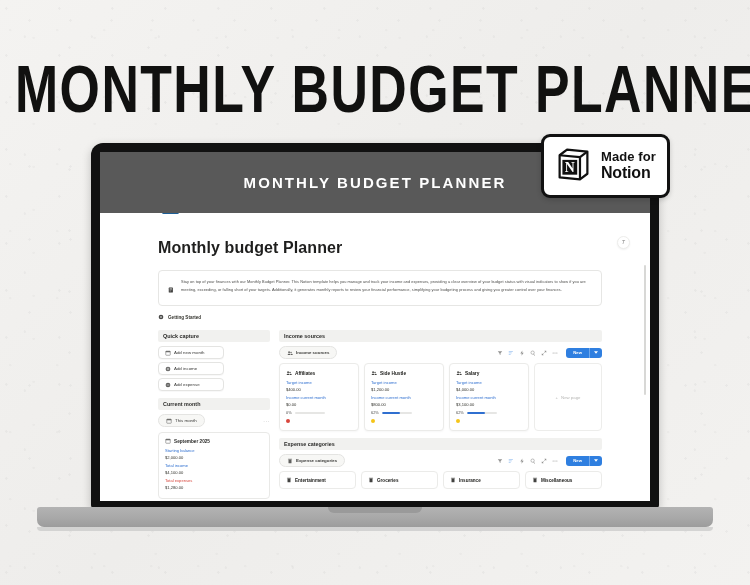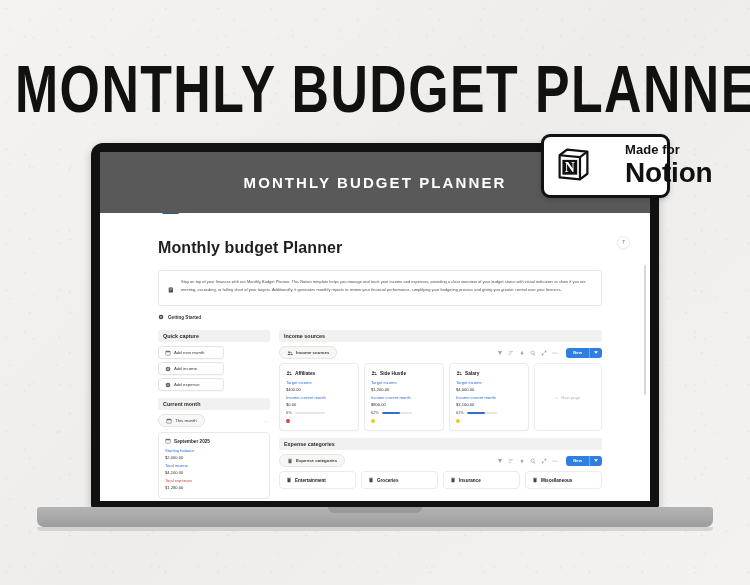--- a/index.html
+++ b/index.html
@@ -204,23 +204,23 @@
   
   .notion-badge{
     position:absolute;left:541px;top:134px;
     width:129px;height:64px;background:#fff;
     border:3px solid #111;border-radius:9px;
     display:flex;align-items:center;gap:9px;
     padding:0 11px;box-sizing:border-box;
     box-shadow:0 2px 5px rgba(0,0,0,.17);
     z-index:5;
   }
-  .badge-text{line-height:1.1;margin-left:24px;}
+  .badge-text{line-height:1.1;}
   .badge-made{font-size:13px;font-weight:600;color:#111;letter-spacing:.1px;}
-  .badge-notion{font-size:28px;font-weight:700;color:#111;letter-spacing:-.2px;}
+  .badge-notion{font-size:16px;font-weight:700;color:#111;letter-spacing:-.2px;}
 </style>
 </head>
 <body>
 
 <div class="paper-texture"></div>
 
 <div class="poster-title">MONTHLY BUDGET PLANNER</div>
 
 <div class="laptop">
   <div class="laptop-lid">

